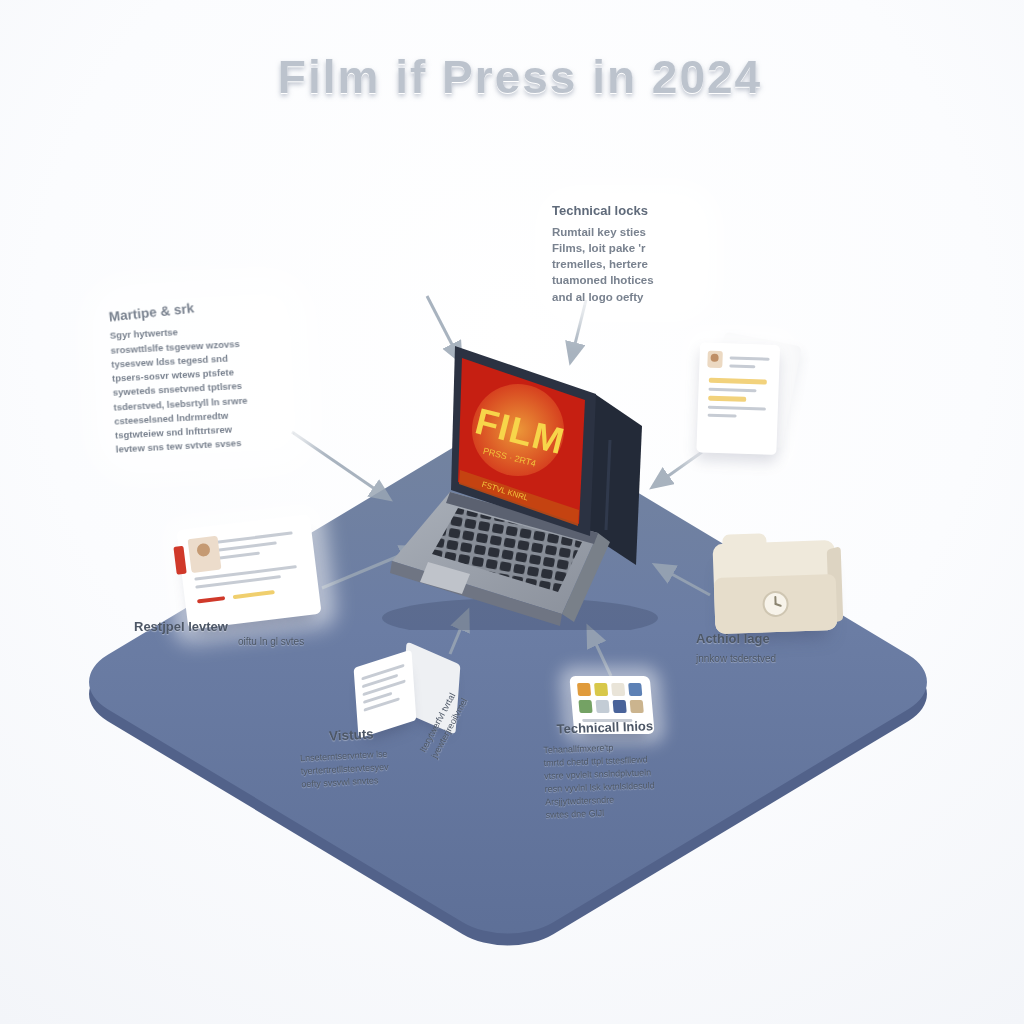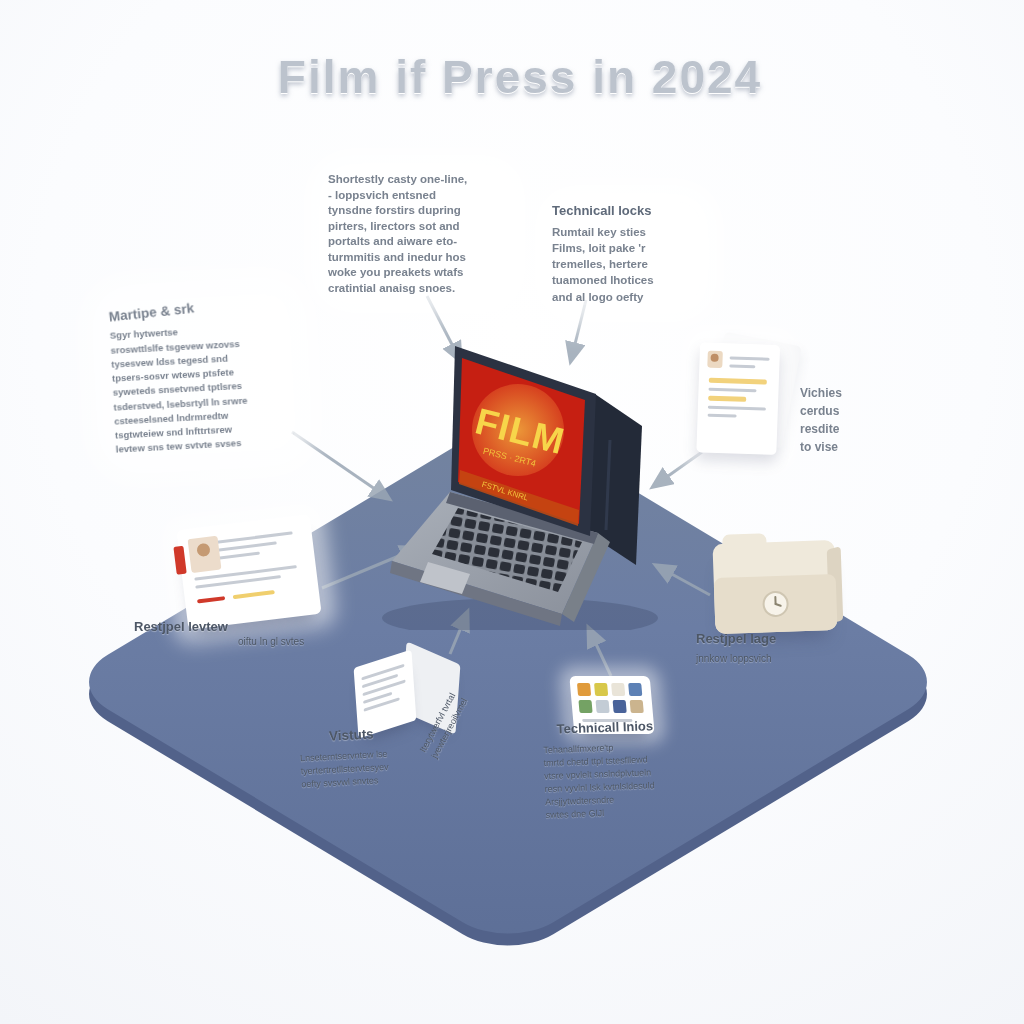--- a/index.html
+++ b/index.html
@@ -251,59 +251,43 @@
     <div class="side"></div>
     <div class="front">
       <svg width="30" height="30" viewBox="0 0 30 30">
         <circle cx="15" cy="15" r="12" fill="#f7f3ea" stroke="#cfc6b2" stroke-width="2"></circle>
         <line x1="15" y1="15" x2="15" y2="8" stroke="#8b8470" stroke-width="2" stroke-linecap="round"></line>
         <line x1="15" y1="15" x2="20" y2="17" stroke="#8b8470" stroke-width="2" stroke-linecap="round"></line>
       </svg>
     </div>
   </div>
 
-  <div class="blk note-top halo fuzzy muted">
-    <div class="txt">Shortestly casty one-line,
-- loppsvich entsned
-tynsdne forstirs dupring
-pirters, lirectors sot and
-portalts and aiware eto-
-turmmitis and inedur hos
-woke you preakets wtafs
-cratintial anaisg snoes.</div>
-  </div>
 
   <div class="blk note-techlocks halo fuzzy muted">
-    <h3>Technicall locks</h3>
+    <h3>Technical locks</h3>
     <div class="txt">Rumtail key sties
 Films, loit pake 'r
 tremelles, hertere
 tuamoned lhotices
 and al logo oefty</div>
   </div>
 
   <div class="blk note-materials halo fuzzy muted">
     <h3>Martipe &amp; srk</h3>
     <div class="txt">Sgyr hytwertse
 sroswttlslfe tsgevew wzovss
 tysesvew ldss tegesd snd
 tpsers-sosvr wtews ptsfete
 syweteds snsetvned tptlsres
 tsderstved, lsebsrtyll ln srwre
 csteeselsned lndrmredtw
 tsgtwteiew snd lnfttrtsrew
 levtew sns tew svtvte svses</div>
   </div>
 
-  <div class="blk note-stills fuzzy muted">
-    <div class="txt">Vichies
-cerdus
-resdite
-to vise</div>
-  </div>
 
   <div class="blk note-presscard dark">
     <h3>Restjpel levtew</h3>
   </div>
   <div class="blk note-press-side dark">
     <span>oiftu ln gl svtes</span>
   </div>
 
   <div class="blk note-visuals dark">
     <h3>Vistuts</h3>
@@ -320,18 +304,18 @@
     <h3>Technicall Inios</h3>
     <div class="txt">Tehanallfmxere'tp
 tmrtd chetd ttpl tstesfllewd
 vtsre vpvlelt snslndplvtueln
 resn vyvlnl lsk kvtnlsldesuld
 Arsjjytwdtersndre
 swtes dne GlJl</div>
   </div>
 
   <div class="blk note-archival dark">
-    <h3>Restjpel lage</h3>
-    <div class="txt">jnnkow loppsvich</div>
+    <h3>Acthiol lage</h3>
+    <div class="txt">jnnkow tsderstved</div>
   </div>
 
 
 </div>
 
 </body></html>

